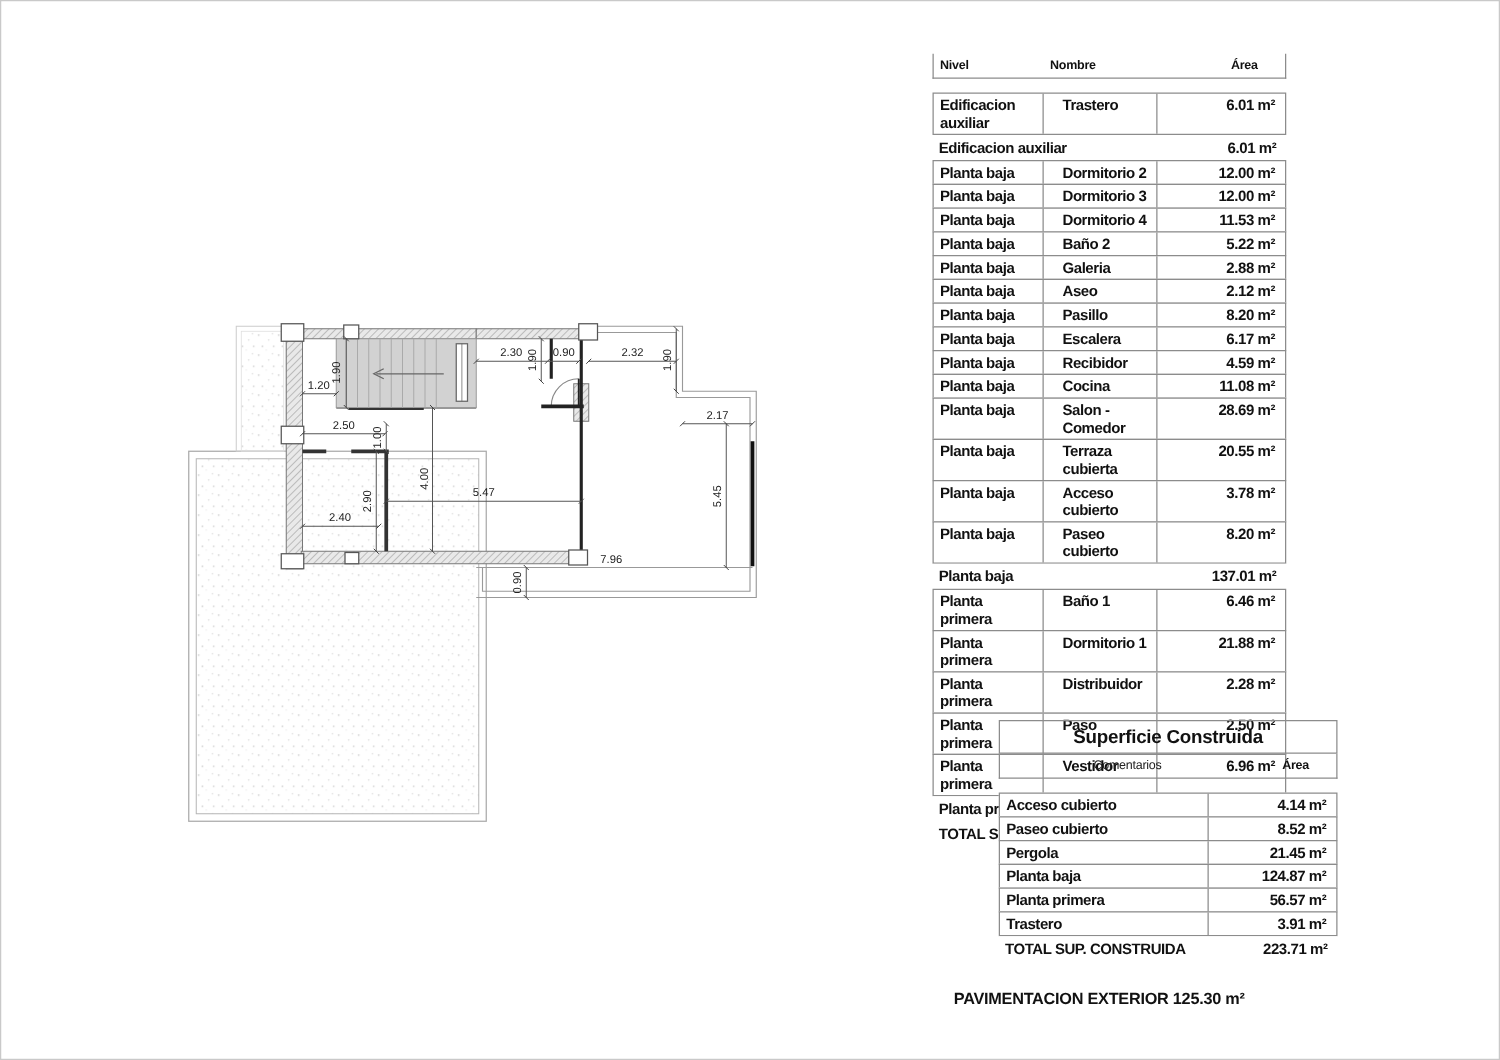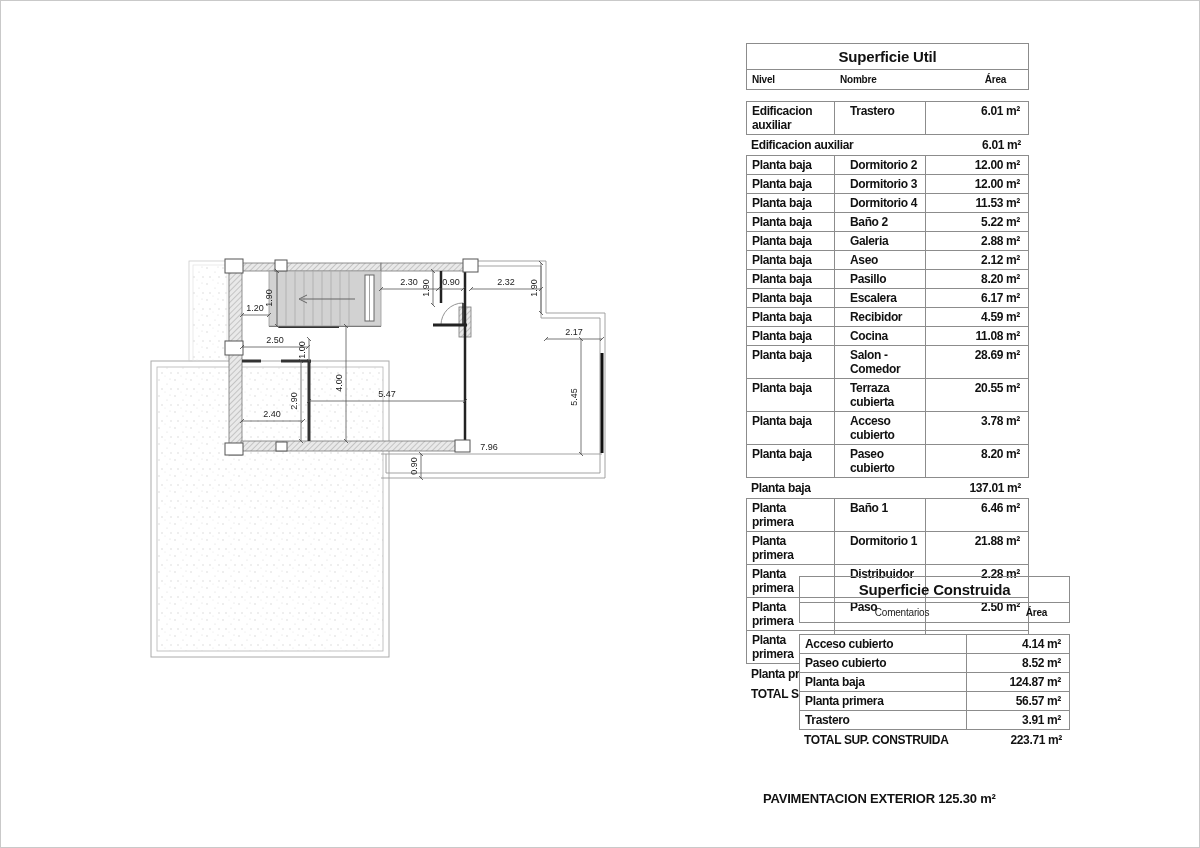--- a/index.html
+++ b/index.html
@@ -170,21 +170,20 @@
         <text x="164" y="101" transform="rotate(-90 164 101)">1.00</text>
         <text x="201" y="134" transform="rotate(-90 201 134)">4.00</text>
         <text x="156" y="152" transform="rotate(-90 156 152)">2.90</text>
         <text x="436" y="148" transform="rotate(-90 436 148)">5.45</text>
         <text x="276" y="217" transform="rotate(-90 276 217)">0.90</text>
       </g>
     </svg>
   </div>
 
   <div class="tbl t1" style="left:745px; top:42px; width:283px;">
-    <div class="tbl-title">Superficie Util</div>
     <div class="tbl-head">
       <div class="hc t1-head-c1">Nivel</div>
       <div class="hc t1-head-c2">Nombre</div>
       <div class="hc head-c3">Área</div>
     </div>
     <div class="tbl-gap"></div>
     <div>
 
         <div class="trow data">
           <div class="c c1">Edificacion auxiliar</div>
@@ -344,20 +343,24 @@
         <div class="trow data">
           <div class="c c1">Acceso cubierto</div>
           <div class="c c3">4.14 m²</div>
         </div>
 
         <div class="trow data">
           <div class="c c1">Paseo cubierto</div>
           <div class="c c3">8.52 m²</div>
         </div>
 
+        <div class="trow data">
+          <div class="c c1">Pergola</div>
+          <div class="c c3">21.45 m²</div>
+        </div>
 
         <div class="trow data">
           <div class="c c1">Planta baja</div>
           <div class="c c3">124.87 m²</div>
         </div>
 
         <div class="trow data">
           <div class="c c1">Planta primera</div>
           <div class="c c3">56.57 m²</div>
         </div>

